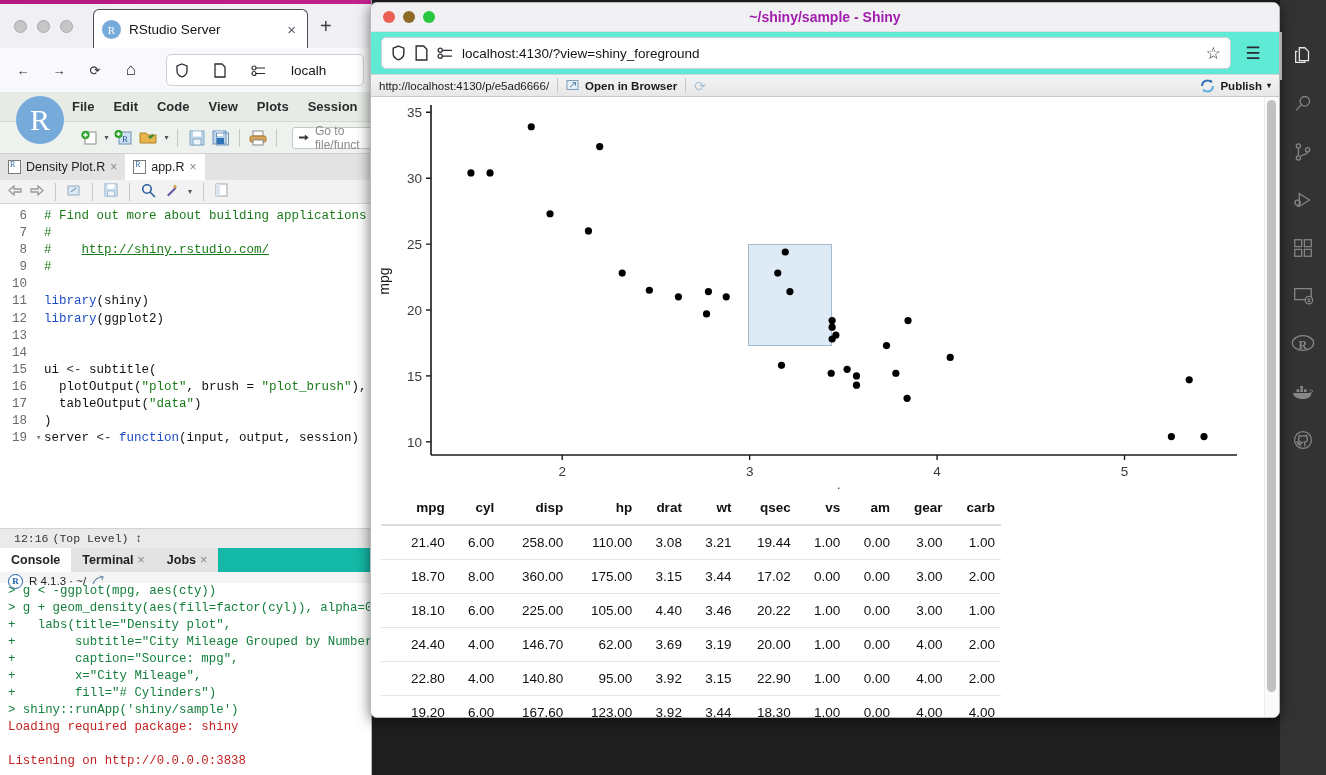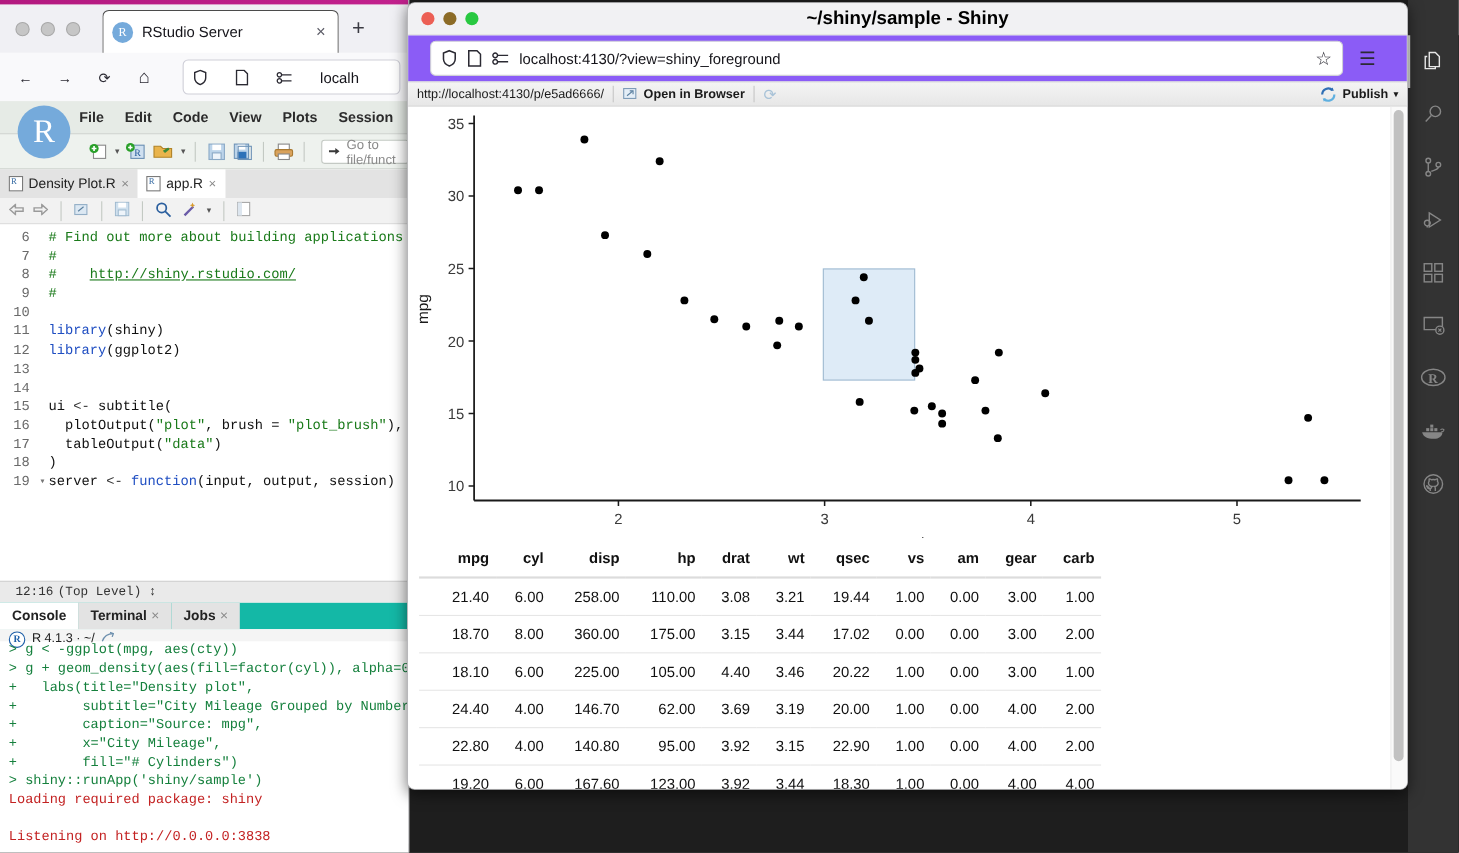--- a/index.html
+++ b/index.html
@@ -128,22 +128,22 @@
     background:#ffffff; border-radius:7px;
     box-shadow:0 3px 14px rgba(0,0,0,.55);
     overflow:hidden; border:1px solid #b8b8bb;
   }
   #ff2-titlebar { height:29px; background:#f1f1f3; display:flex; align-items:center;
                   position:relative; border-bottom:1px solid #e1e1e3; }
   #ff2-wctl { display:flex; gap:8px; padding-left:12px; }
   .mac-dot { width:12px; height:12px; border-radius:50%; }
   .mac-red { background:#ec5f54; } .mac-yel { background:#8c6b26; } .mac-grn { background:#28c840; }
   #ff2-title { position:absolute; left:0; right:0; text-align:center;
-               font-size:17px; font-weight:bold; color:#000000; }
-  #ff2-navbar { height:42px; background:#8b5cf6; display:flex; align-items:center; padding:0 20px; }
+               font-size:14px; font-weight:bold; color:#a21caf; }
+  #ff2-navbar { height:42px; background:#5eead4; display:flex; align-items:center; padding:0 10px; }
   #ff2-urlbar { flex:1; height:32px; background:#fff; border:1px solid #cfcfd8;
                 border-radius:5px; display:flex; align-items:center; gap:9px; padding:0 9px;
                 font-size:13.5px; color:#15141a; }
   #ff2-url-text { flex:1; }
   #ff2-hamburger { width:32px; height:32px; display:flex; align-items:center;
                    justify-content:center; color:#2b2a33; margin-left:6px; }
 
   #shiny-toolbar { height:23px; background:linear-gradient(#f4f4f4,#e7e7e7);
                    border-top:1px solid #d6d6d6; border-bottom:1px solid #c9c9c9;
                    display:flex; align-items:center; padding:0 8px; gap:8px;

